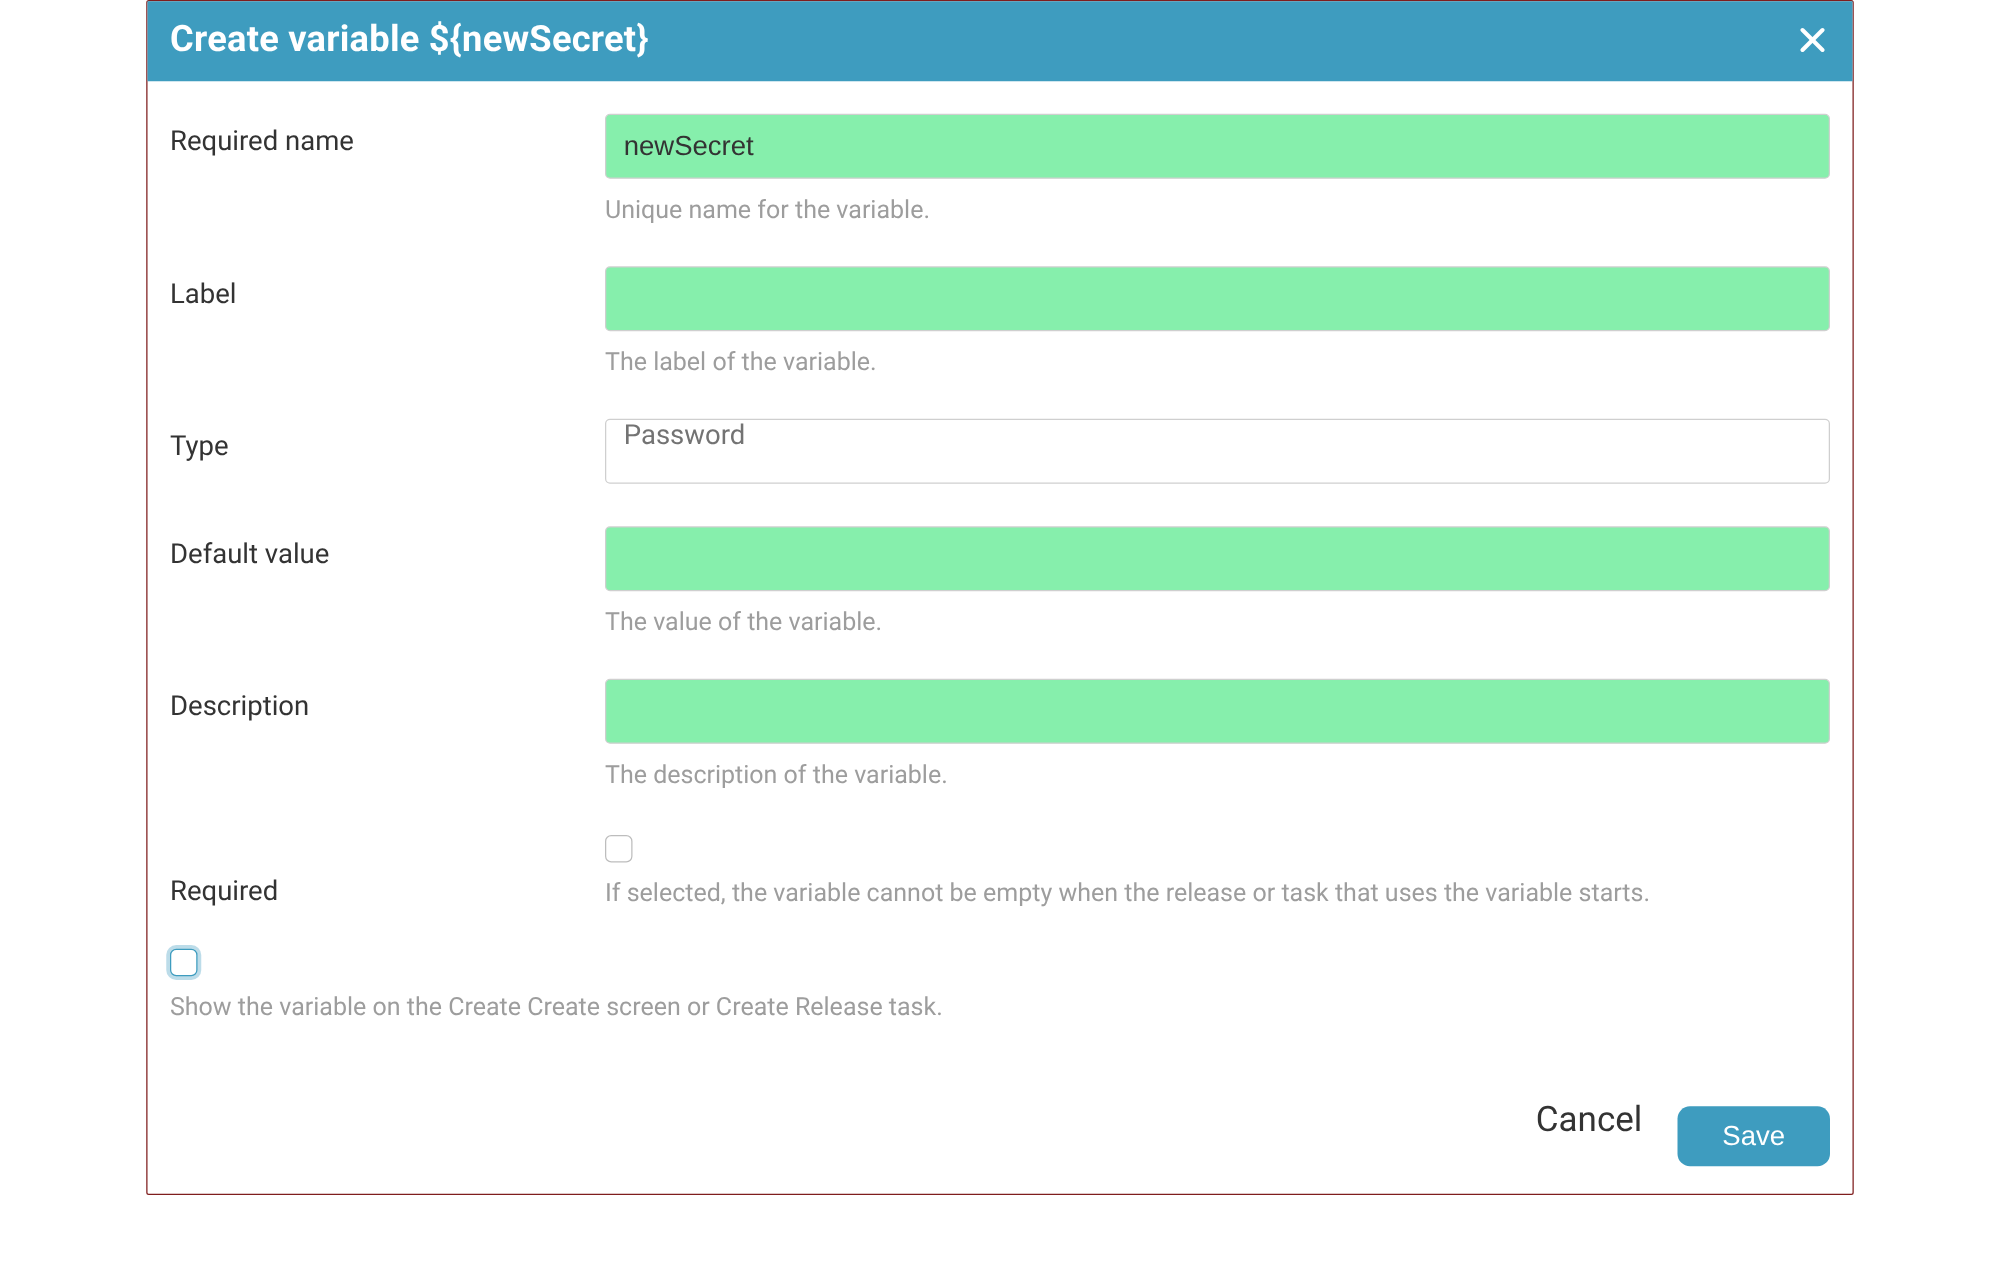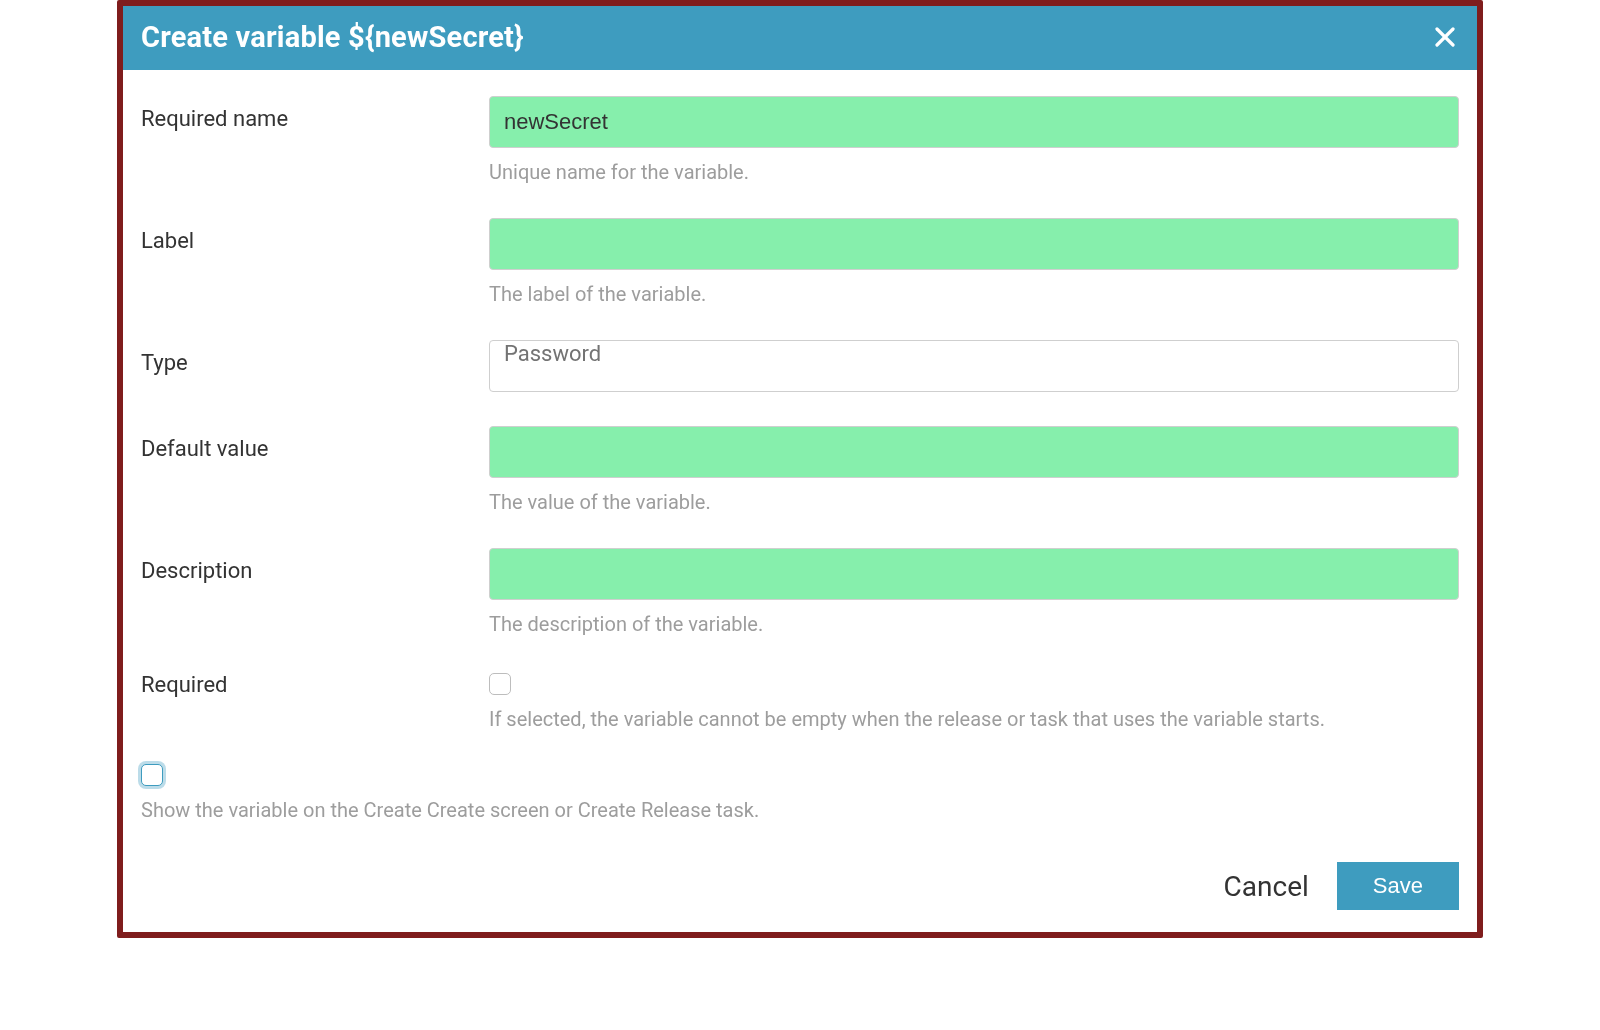--- a/index.html
+++ b/index.html
@@ -7,21 +7,21 @@
     width: 1600px;
     height: 1030px;
     background: #ffffff;
     font-family: -apple-system, BlinkMacSystemFont, "Segoe UI", Roboto, "Helvetica Neue", Arial, sans-serif;
   }
   .page-wrap {
     padding: 0 117px; 
   }
   .dialog {
     width: 1366px;
-    border: 6px solid #7f1d1d;
+    border: 1px solid #7f1d1d;
     border-radius: 2px;
     background: #ffffff;
   }
   .dialog-header {
     display: flex;
     align-items: center;
     justify-content: space-between;
     background: #3e9cbf;
     color: #ffffff;
     padding: 14px 18px 16px 18px;
@@ -43,21 +43,21 @@
   .close-btn svg { display: block; }
 
   .form {
     padding: 26px 18px 12px 18px;
   }
   .row {
     display: flex;
     align-items: flex-start;
     margin-bottom: 34px;
   }
-  .row.tight { margin-bottom: 30px; }
+  .row.tight { margin-bottom: 30px; align-items: flex-end; }
   .label-col {
     width: 348px;
     flex: 0 0 348px;
     padding-top: 10px;
   }
   .field-col {
     flex: 1 1 auto;
   }
   .field-label {
     font-size: 22px;
@@ -115,24 +115,25 @@
   .cancel-link {
     font-size: 28px;
     color: #333333;
     cursor: pointer;
   }
   .save-btn {
     background: #3e9cbf;
     color: #ffffff;
     font-size: 22px;
     border: none;
-    border-radius: 0;
+    border-radius: 10px;
     height: 48px;
     padding: 0 36px;
     cursor: pointer;
+    margin-top: 28px;
   }
 </style>
 </head>
 <body>
 
 <div class="page-wrap">
   <div class="dialog">
 
     <div class="dialog-header">
       <div class="dialog-title">Create variable ${newSecret}</div>

